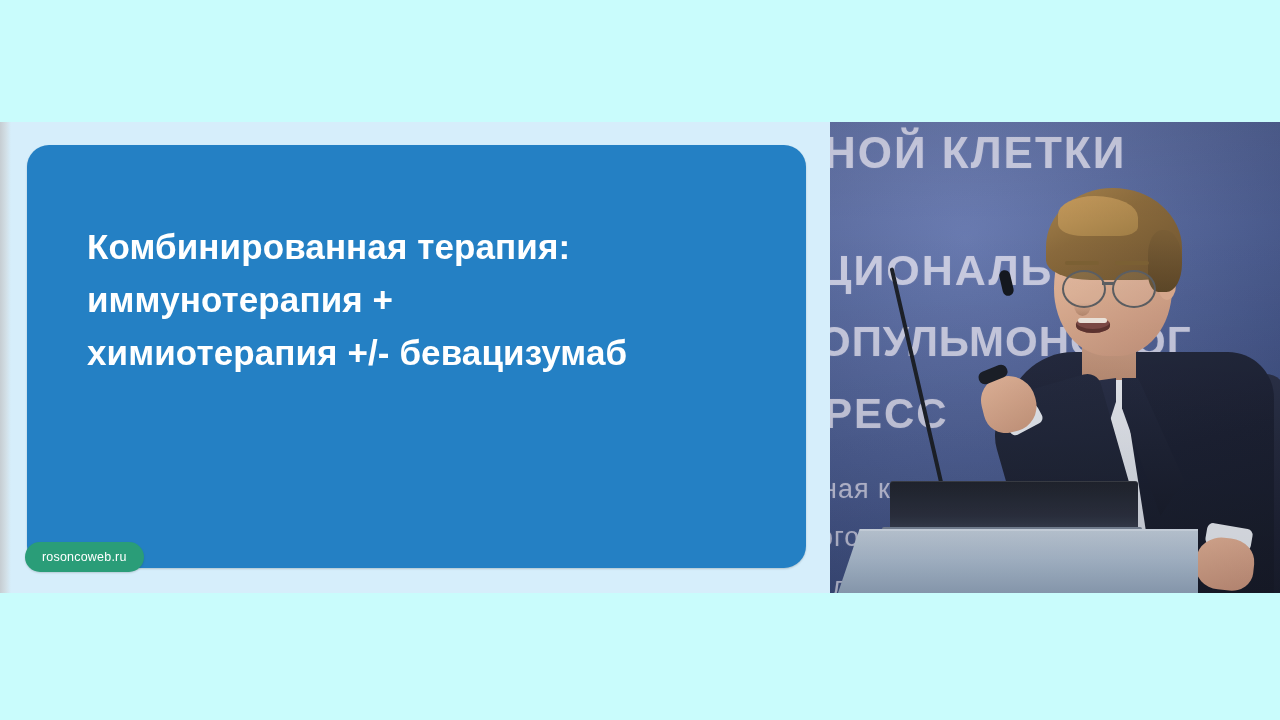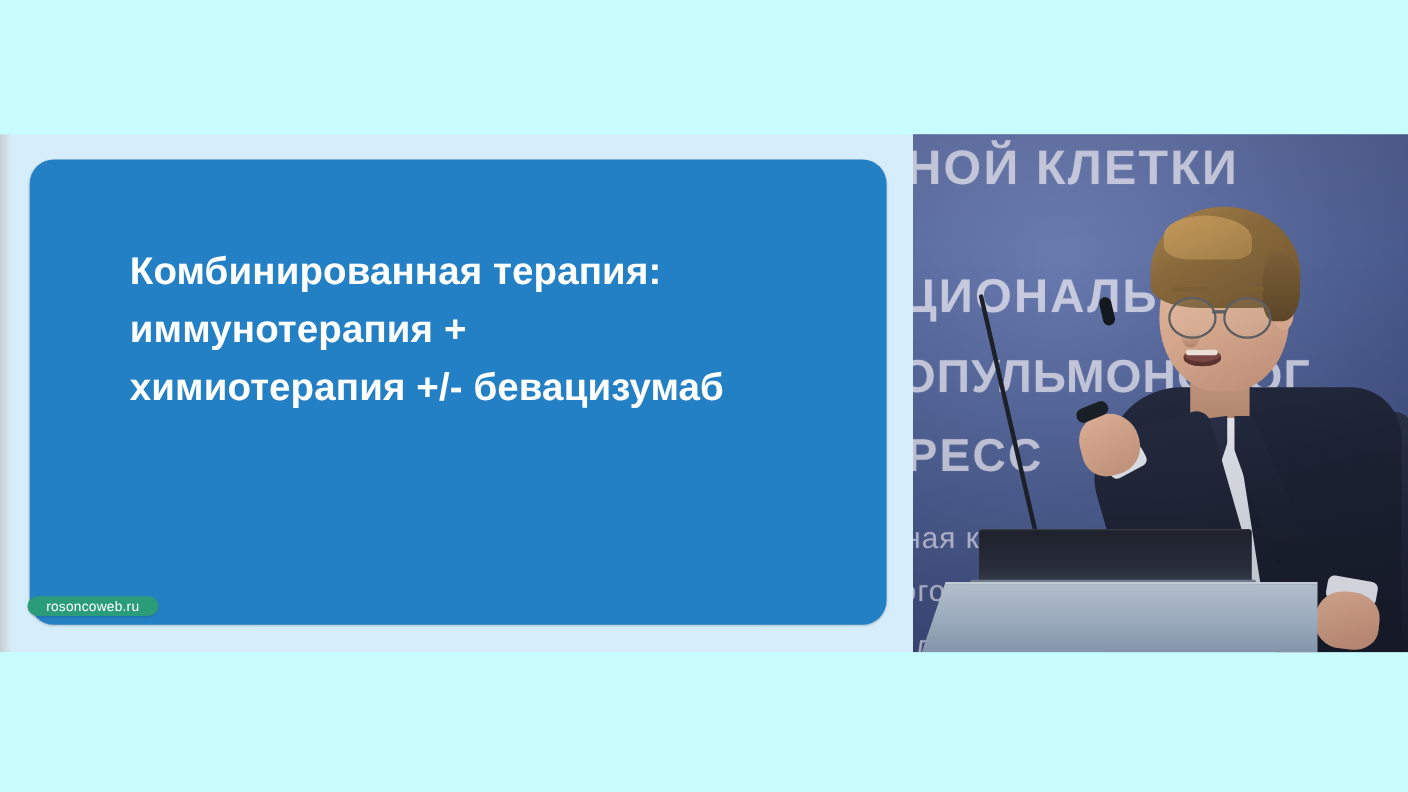--- a/index.html
+++ b/index.html
@@ -70,28 +70,27 @@
     left: 60px;
     top: 75px;
     width: 690px;
     color: #ffffff;
     font-family: "Liberation Sans", sans-serif;
     font-weight: bold;
     font-size: 35px;
     line-height: 1.52;
     letter-spacing: .1px;
     white-space: pre-line;
-    margin-left: 31px;
   }
 
   .site-badge {
     position: absolute;
     left: 25px;
     top: 420px;
-    height: 18px;
+    height: 30px;
     padding: 0 17px;
     display: flex;
     align-items: center;
     background: #2a9d78;
     color: #ffffff;
     border-radius: 15px;
     font-size: 12.5px;
     letter-spacing: .2px;
     box-shadow: 0 1px 2px rgba(0,0,0,.15);
   }

